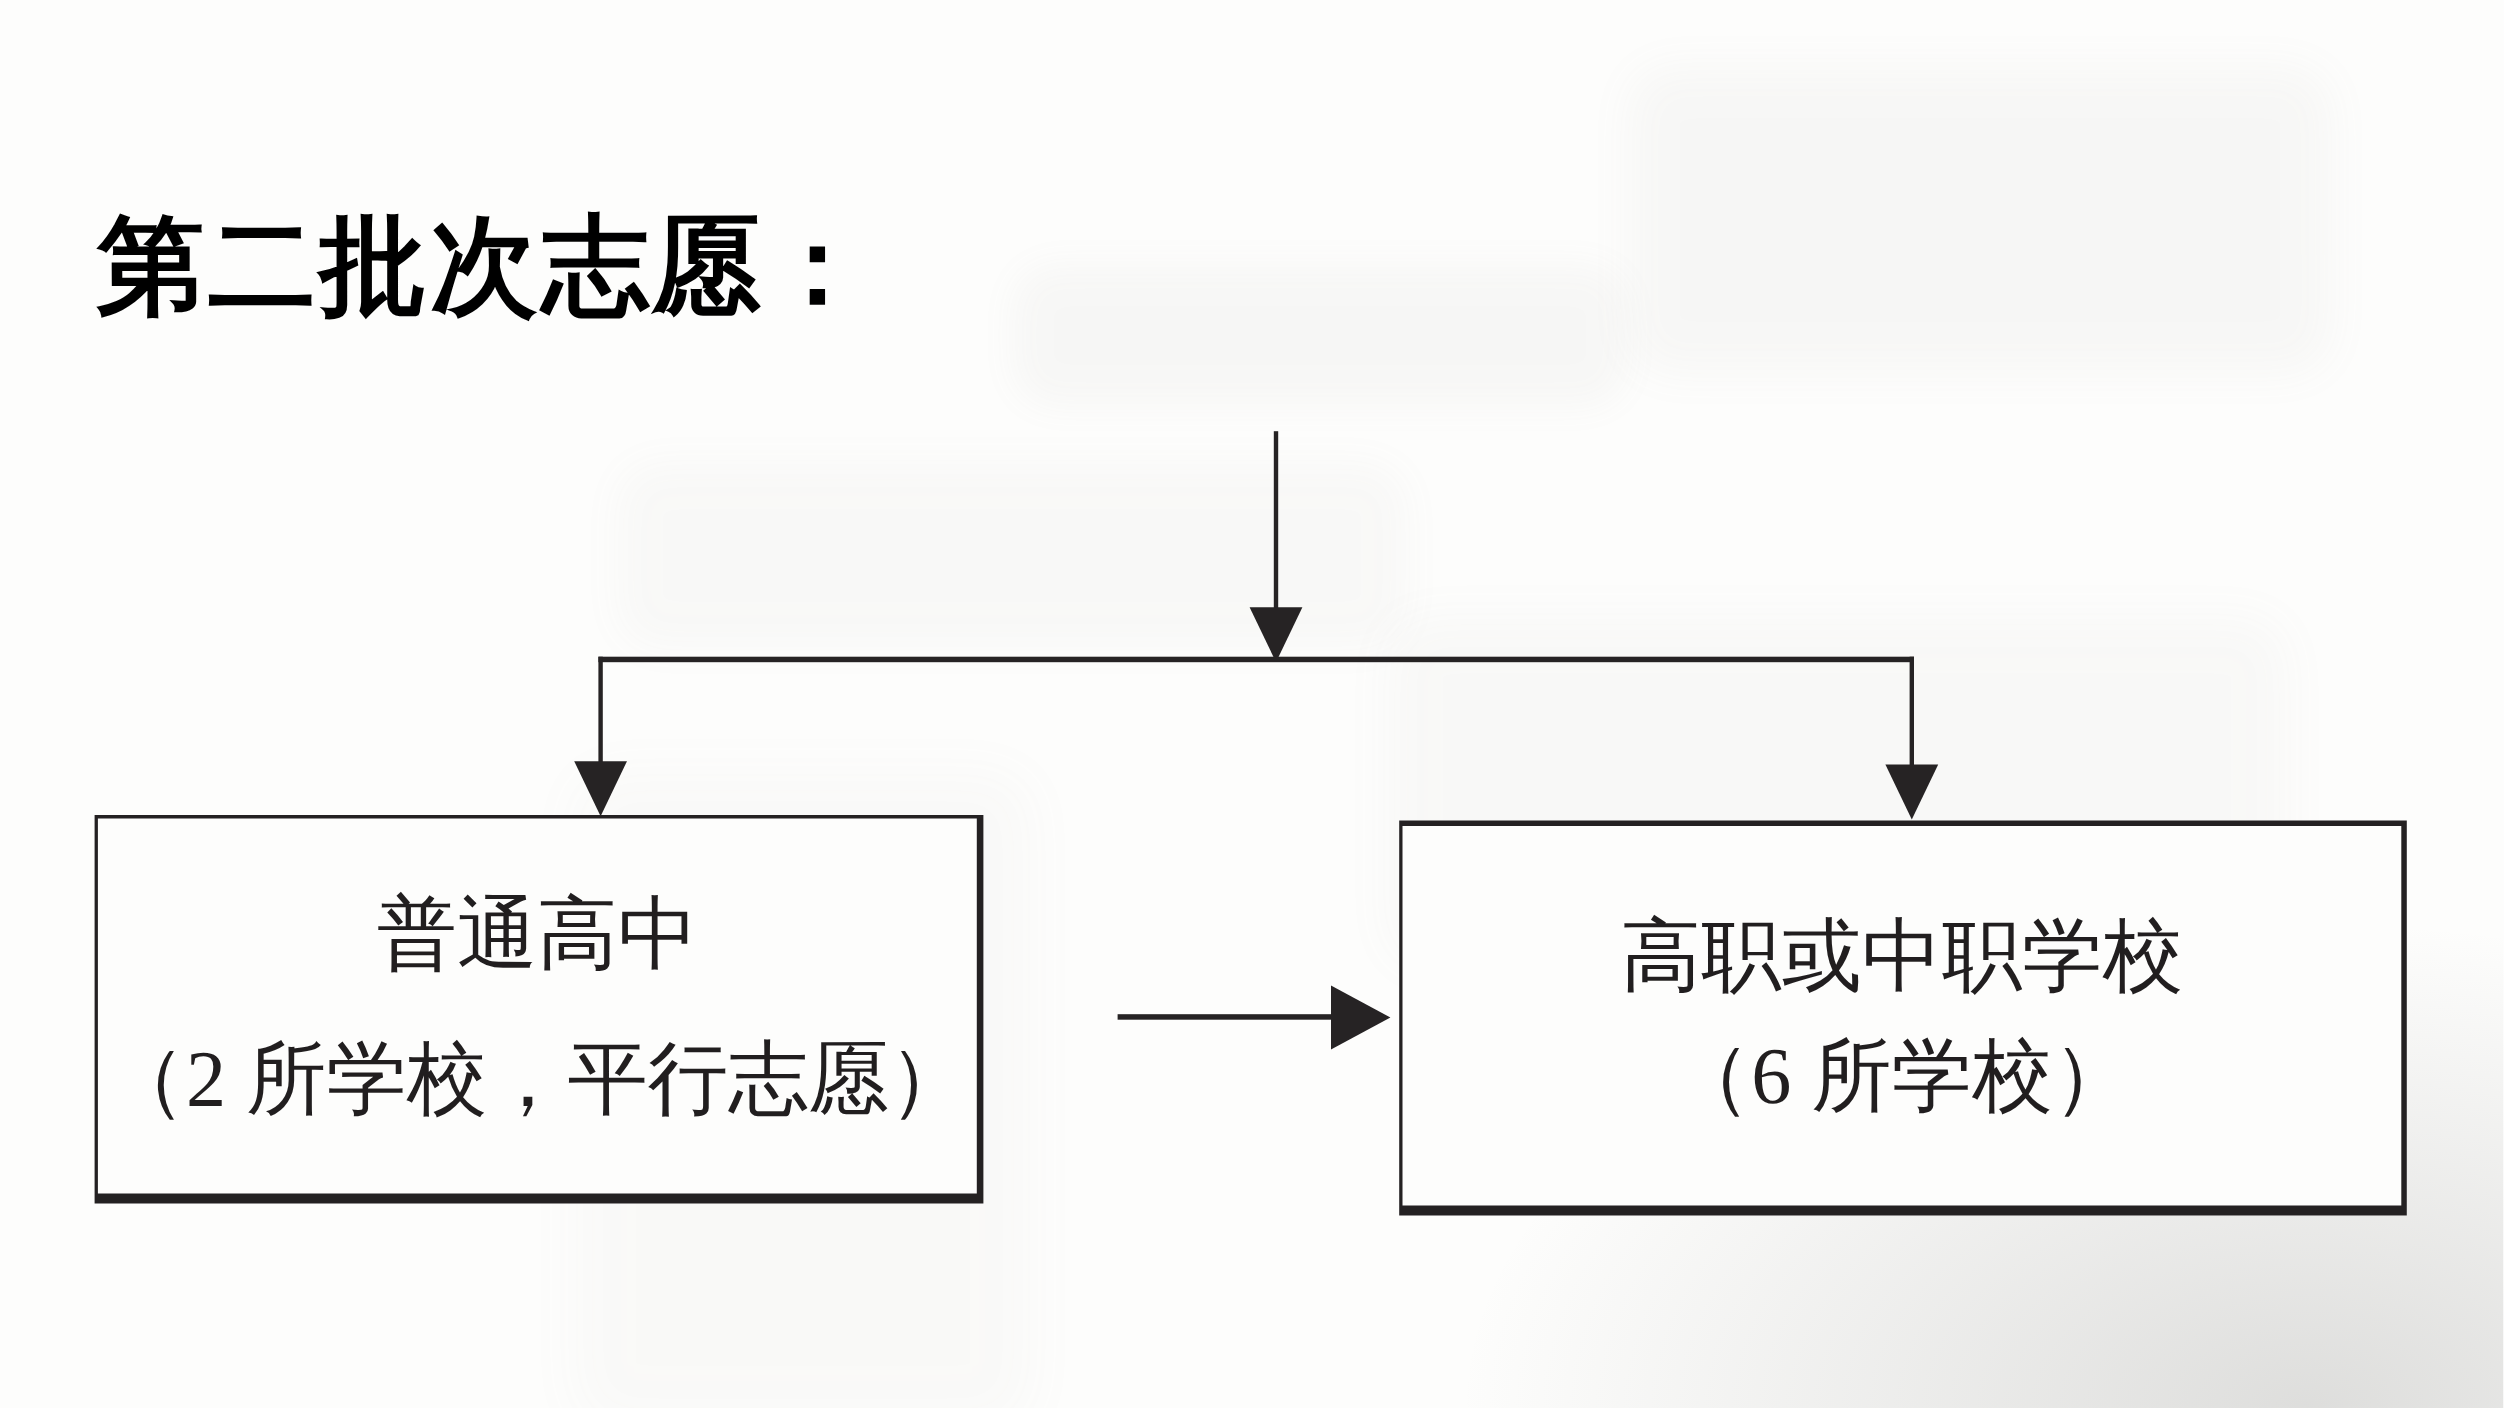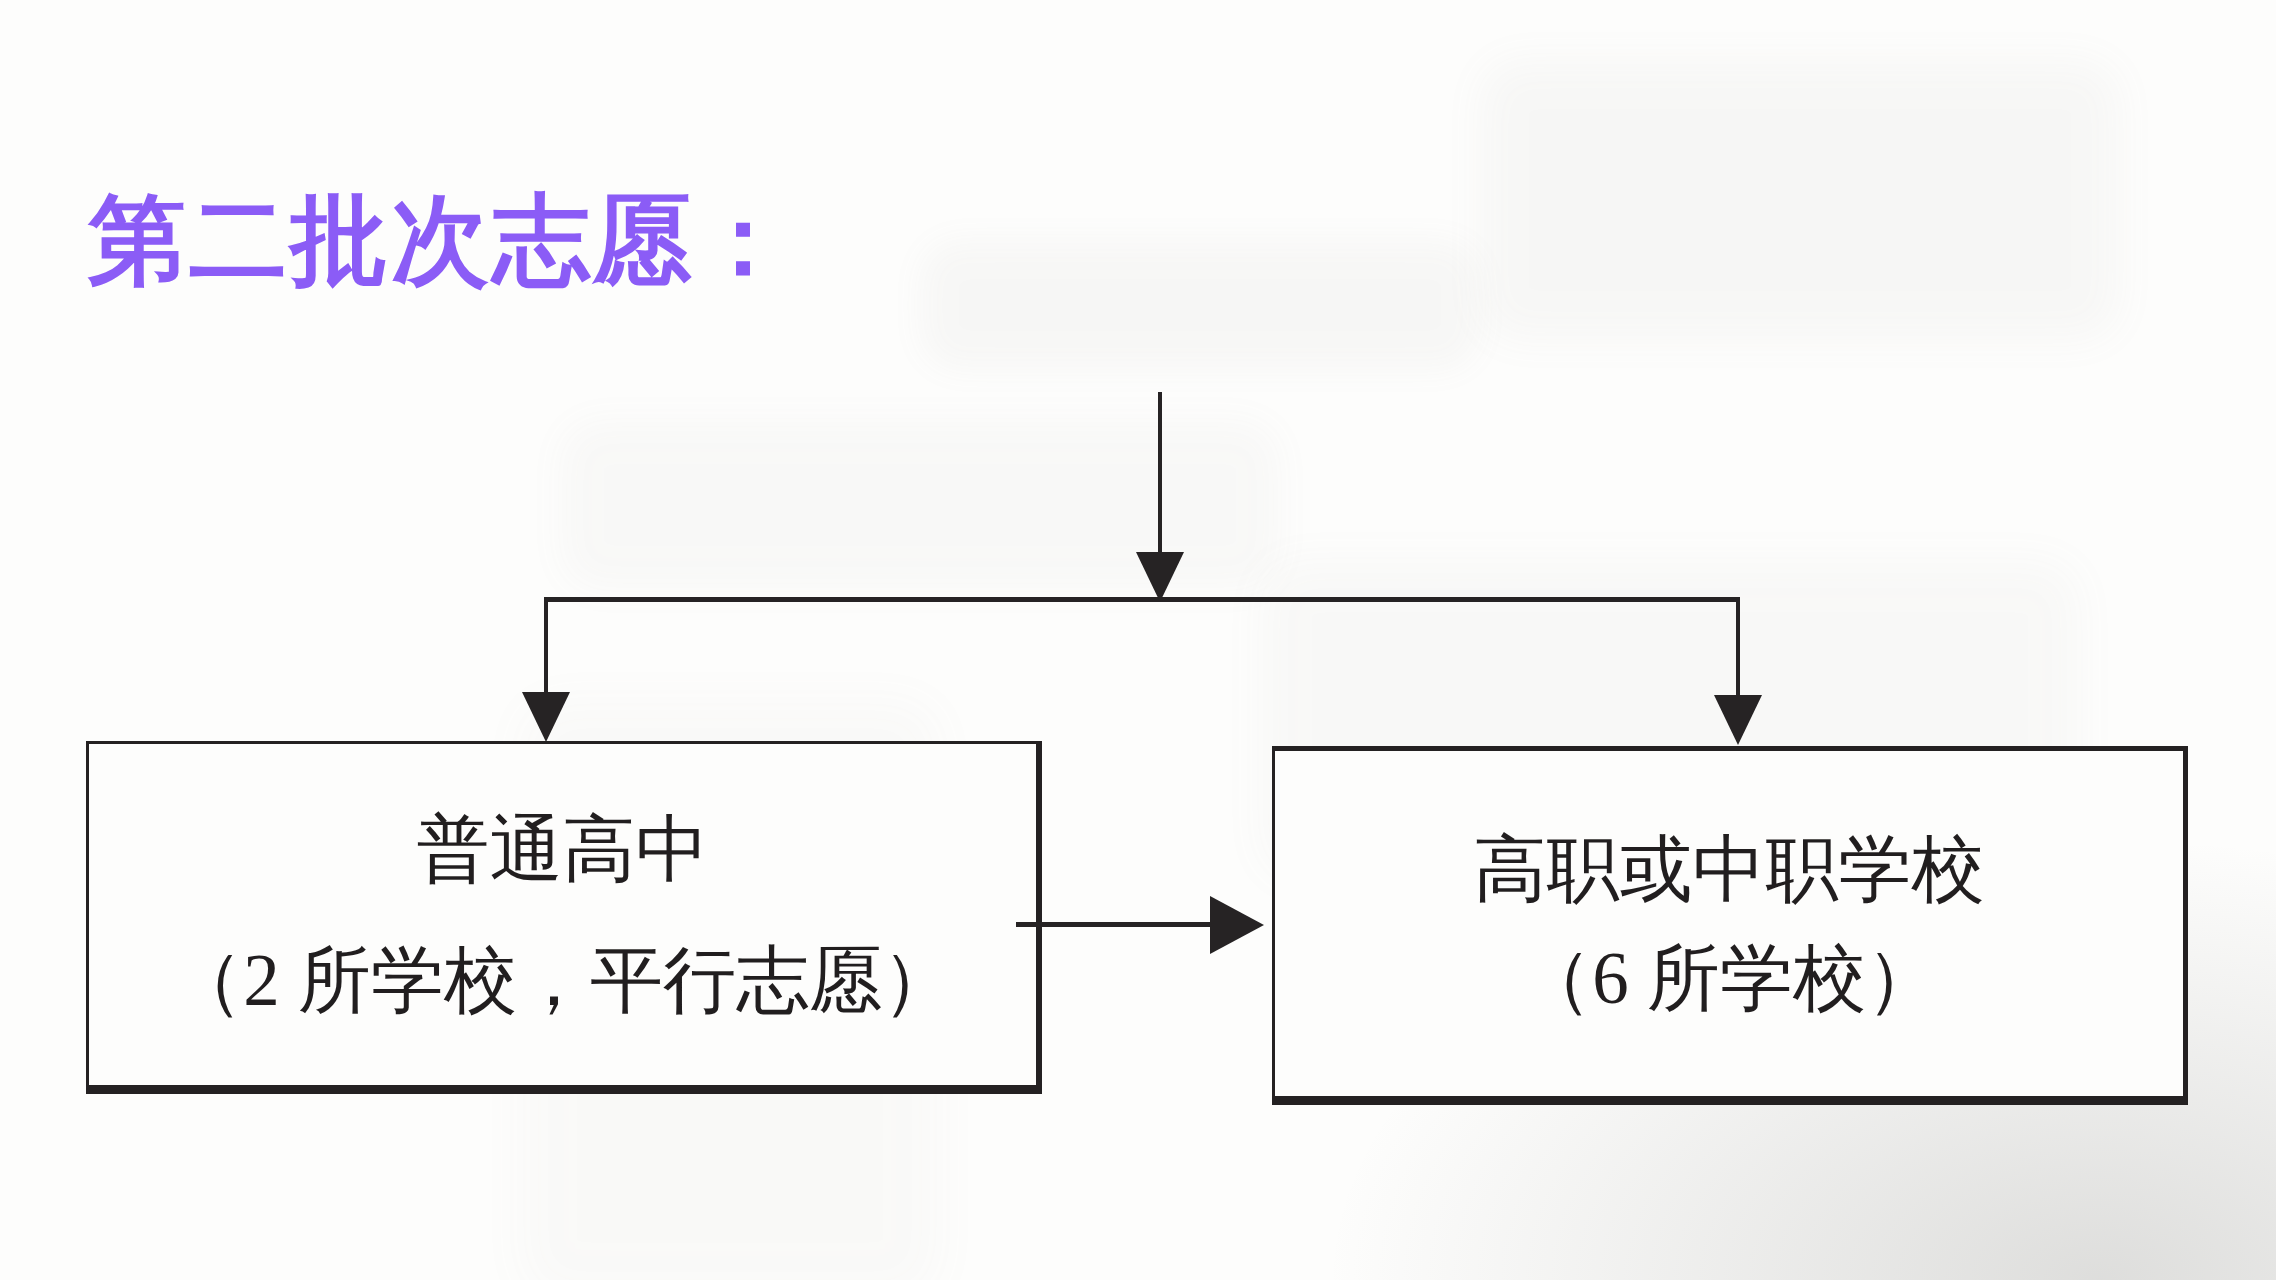--- a/index.html
+++ b/index.html
@@ -25,26 +25,26 @@
     background: radial-gradient(ellipse at 82% 100%, rgba(110,110,106,0.22), rgba(110,110,106,0) 68%);
     pointer-events: none;
   }
 
   
   .title {
     position: absolute;
     left: 88px;
     top: 188px;
     margin: 0;
-    font-family: Liberation Serif, serif;
+    font-family: Liberation Sans, sans-serif;
     font-weight: 900;
     font-size: 98px;
     line-height: 1.1;
     letter-spacing: 3px;
-    color: #8b5cf6;
+    color: #000000;
     white-space: nowrap;
   }
 
   
   .line { position: absolute; background: #262324; }
   .entry-v   { left: 1158px; top: 392px; width: 4px;    height: 168px; }
   .branch-h  { left: 544px;  top: 597px; width: 1196px; height: 5px;  }
   .left-v    { left: 544px;  top: 597px; width: 4px;    height: 102px; }
   .right-v   { left: 1736px; top: 597px; width: 4px;    height: 104px; }
   .cross-h   { left: 1016px; top: 922px; width: 202px;  height: 5px;  }
@@ -76,21 +76,21 @@
     flex-direction: column;
     align-items: center;
     justify-content: center;
     text-align: center;
     font-size: 73px;
     line-height: 1;
     color: #211e1f;
     white-space: nowrap;
   }
   .node-left {
-    left: 86px; top: 741px; width: 956px; height: 353px;
+    left: 86px; top: 741px; width: 808px; height: 353px;
     border-right-width: 6px; border-bottom-width: 9px;
     gap: 58px;
   }
   .node-right {
     left: 1272px; top: 746px; width: 916px; height: 359px;
     border-top-width: 5px; border-right-width: 5px; border-bottom-width: 9px;
     gap: 36px;
   }
 </style>
 </head>

